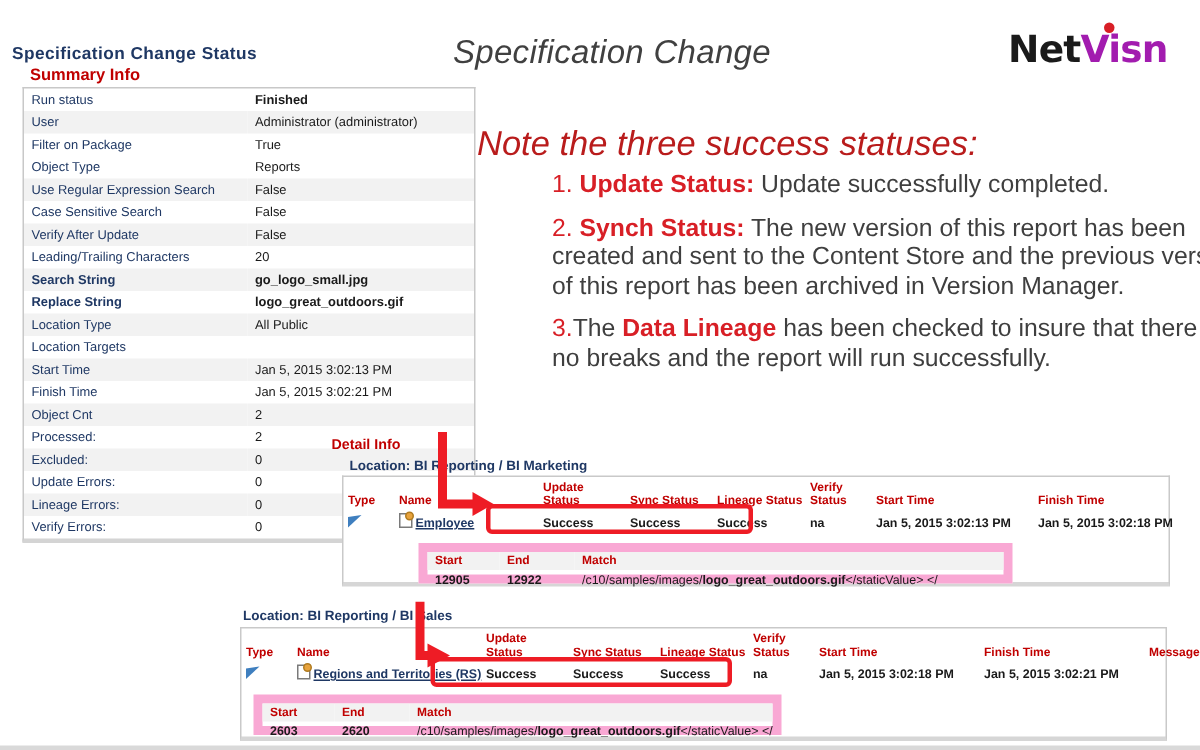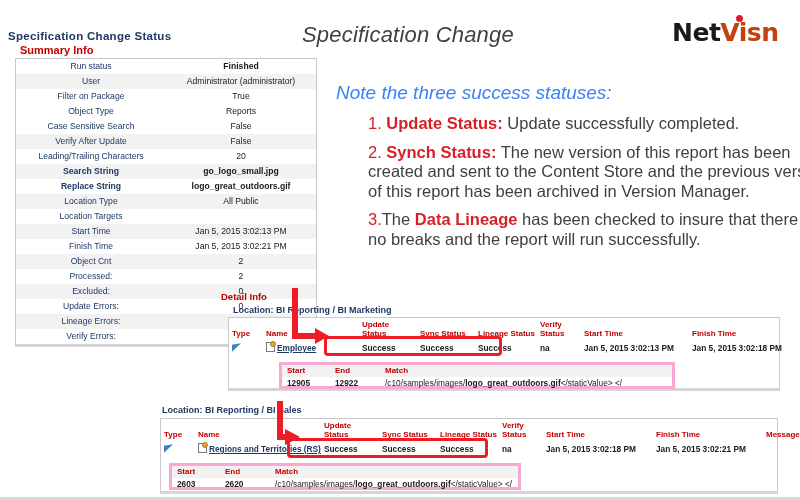--- a/index.html
+++ b/index.html
@@ -24,37 +24,37 @@
   }
   
   .logo {
     position: absolute; left: 672px; top: 18px;
     font-family: "DejaVu Sans", sans-serif;
     font-weight: bold; font-size: 25px;
     letter-spacing: -0.5px;
     white-space: nowrap;
   }
   .logo .net { color: #1a1a1a; margin-top: 44px; }
-  .logo .visn { color: #c2410c; position: relative; }
+  .logo .visn { color: #a21caf; position: relative; }
   .logo .dot {
     position: absolute;
     width: 7px; height: 7px; border-radius: 50%;
     background: #d81f26;
     left: 16px; top: -3px;
   }
   
   .slide-title {
     position: absolute; left: 302px; top: 22px;
     font-size: 22px; color: #404040; font-weight: normal;
     letter-spacing: .2px;
     font-style: italic;
   }
   .note-head {
-    position: absolute; left: 336px; top: 82px;
-    font-size: 19px; font-style: italic; color: #3b82f6;
+    position: absolute; left: 318px; top: 82px;
+    font-size: 23px; font-style: italic; color: #b91c1c;
   }
   .bullets {
     position: absolute; left: 320px; top: 114px; width: 476px; margin-left: 48px;
   }
   .bullet {
     font-size: 16.5px; color: #3f3f3f; line-height: 19.5px;
     margin-bottom: 9px;
   }
   .bullet .rednum { color: #d81f26; }
   .bullet .redlbl { color: #d81f26; font-weight: bold; }
@@ -68,21 +68,20 @@
     position: absolute; left: 8px; top: 44px;
     font-size: 11px; font-weight: bold; color: #c00000; margin-left: 12px;
   }
   .sum-table {
     position: absolute; left: 15px; top: 58px;
     width: 302px;
     border: 1px solid #c8c8c8;
     border-bottom: 3px solid #d4d4d4;
     background: #fff;
     box-sizing: border-box;
-    text-align: center;
   }
   .sum-table table { border-collapse: collapse; width: 100%; }
   .sum-table td {
     font-size: 8.6px; padding: 1px 4px 1px 5px;
     vertical-align: middle; height: 13px; line-height: 11px;
     white-space: nowrap;
   }
   .sum-table td.k { color: #1f3864; width: 140px; }
   .sum-table td.v { color: #1a1a1a; }
   .sum-table tr.alt td { background: #f2f2f2; }
@@ -143,21 +142,21 @@
     position: relative; margin-right: 2px; vertical-align: -1px;
   }
   .page-icon::after {
     content: ""; position: absolute; right: -2px; top: -2px;
     width: 4px; height: 4px; border-radius: 50%;
     background: #e8a33d; border: 1px solid #b07b20;
   }
   
   .match-wrap {
     position: absolute;
-    border: 3px solid #f9a8d4;
+    border: 6px solid #f9a8d4;
     background: #fff;
     box-sizing: border-box;
   }
   #match-wrap-1 { left: 50px; top: 44px; width: 396px; height: 27px; }
   #match-wrap-2 { left: 8px; top: 44px; width: 352px; height: 27px; }
   .mtab { width: 100%; border-collapse: collapse; table-layout: fixed; }
   .mtab th {
     font-size: 8px; color: #c00000; font-weight: bold; text-align: left;
     padding: 1px 2px 1px 5px; background: #f2f2f2; line-height: 10px;
   }
@@ -219,20 +218,24 @@
             <td class="k">User</td>
             <td class="v">Administrator (administrator)</td>
           </tr>
           <tr>
             <td class="k">Filter on Package</td>
             <td class="v">True</td>
           </tr>
           <tr>
             <td class="k">Object Type</td>
             <td class="v">Reports</td>
+          </tr>
+          <tr class="alt">
+            <td class="k">Use Regular Expression Search</td>
+            <td class="v">False</td>
           </tr>
           <tr>
             <td class="k">Case Sensitive Search</td>
             <td class="v">False</td>
           </tr>
           <tr class="alt">
             <td class="k">Verify After Update</td>
             <td class="v">False</td>
           </tr>
           <tr>

